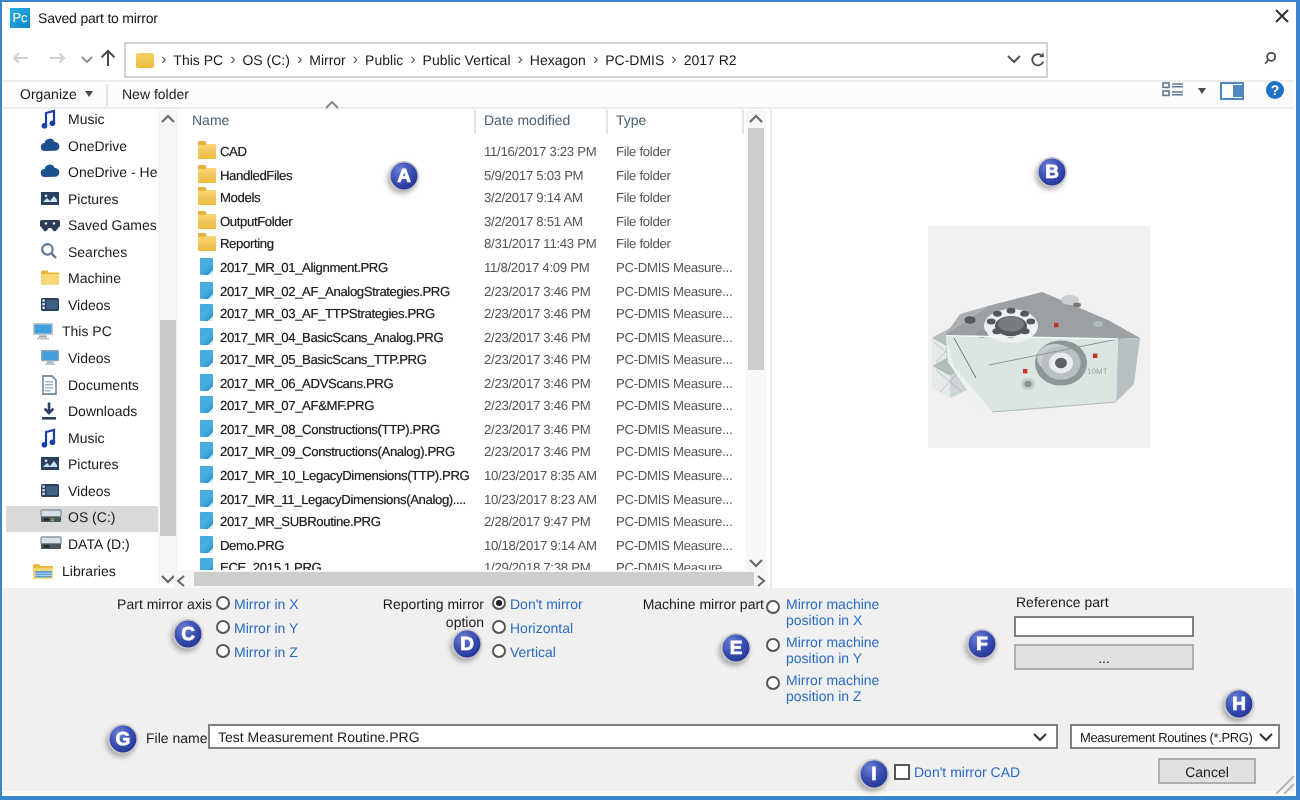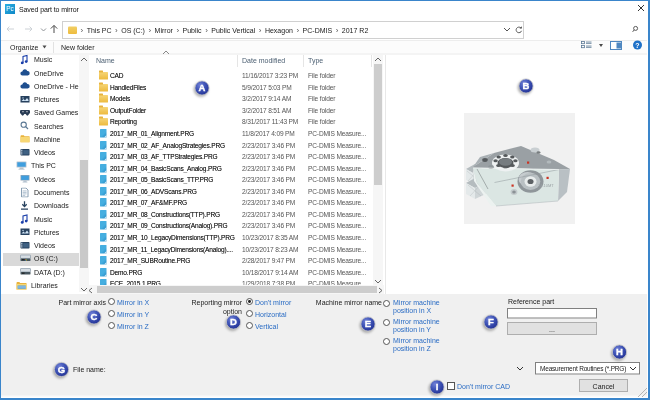--- a/index.html
+++ b/index.html
@@ -576,33 +576,34 @@
 
 <div class="lab" style="left:174px;top:298px;width:68px;text-align:right;white-space:nowrap">Reporting mirror</div>
 <div class="lab" style="left:174px;top:307px;width:68px;text-align:right">option</div>
 <div class="radio sel" style="left:246px;top:298px"></div>
 <div class="blab" style="left:255px;top:298px">Don't mirror</div>
 <div class="radio" style="left:246px;top:310px"></div>
 <div class="blab" style="left:255px;top:310px">Horizontal</div>
 <div class="radio" style="left:246px;top:322px"></div>
 <div class="blab" style="left:255px;top:322px">Vertical</div>
 
-<div class="lab" style="left:314px;top:298px;width:68px;text-align:right;white-space:nowrap">Machine mirror name</div>
+<div class="lab" style="left:314px;top:298px;width:68px;text-align:right;white-space:nowrap">Machine mirror part</div>
 <div class="radio" style="left:383px;top:300px"></div>
 <div class="blab" style="left:393px;top:298px">Mirror machine<br>position in X</div>
 <div class="radio" style="left:383px;top:319px"></div>
 <div class="blab" style="left:393px;top:317px">Mirror machine<br>position in Y</div>
 <div class="radio" style="left:383px;top:338px"></div>
 <div class="blab" style="left:393px;top:336px">Mirror machine<br>position in Z</div>
 
 <div class="lab" style="left:508px;top:297px">Reference part</div>
 <div class="tbox" style="left:507px;top:308px;width:90px;height:10.5px"></div>
 <div class="btn" style="left:507px;top:322px;width:90px;height:13px;line-height:12px">...</div>
 
 <div class="lab" style="left:73px;top:365px">File name:</div>
+<div class="combo" style="left:104px;top:362px;width:425px;height:12.5px;line-height:11.5px;padding-left:4px">Test Measurement Routine.PRG</div>
 <svg class="abs" style="left:516px;top:366px" width="8" height="5">
       <path d="M1 1l3 3 3-3" stroke="#333" fill="none" stroke-width="1"></path>
     </svg>
 <div class="combo" style="left:535px;top:362px;width:105px;height:12.5px;line-height:11.5px;padding-left:4px;font-size:6.5px;letter-spacing:-0.2px">Measurement Routines (*.PRG)</div>
 <svg class="abs" style="left:629px;top:366px" width="8" height="5">
       <path d="M1 1l3 3 3-3" stroke="#333" fill="none" stroke-width="1"></path>
     </svg>
 
 <div class="checkbox"></div>
 <div class="blab" style="left:457px;top:382px">Don't mirror CAD</div>

